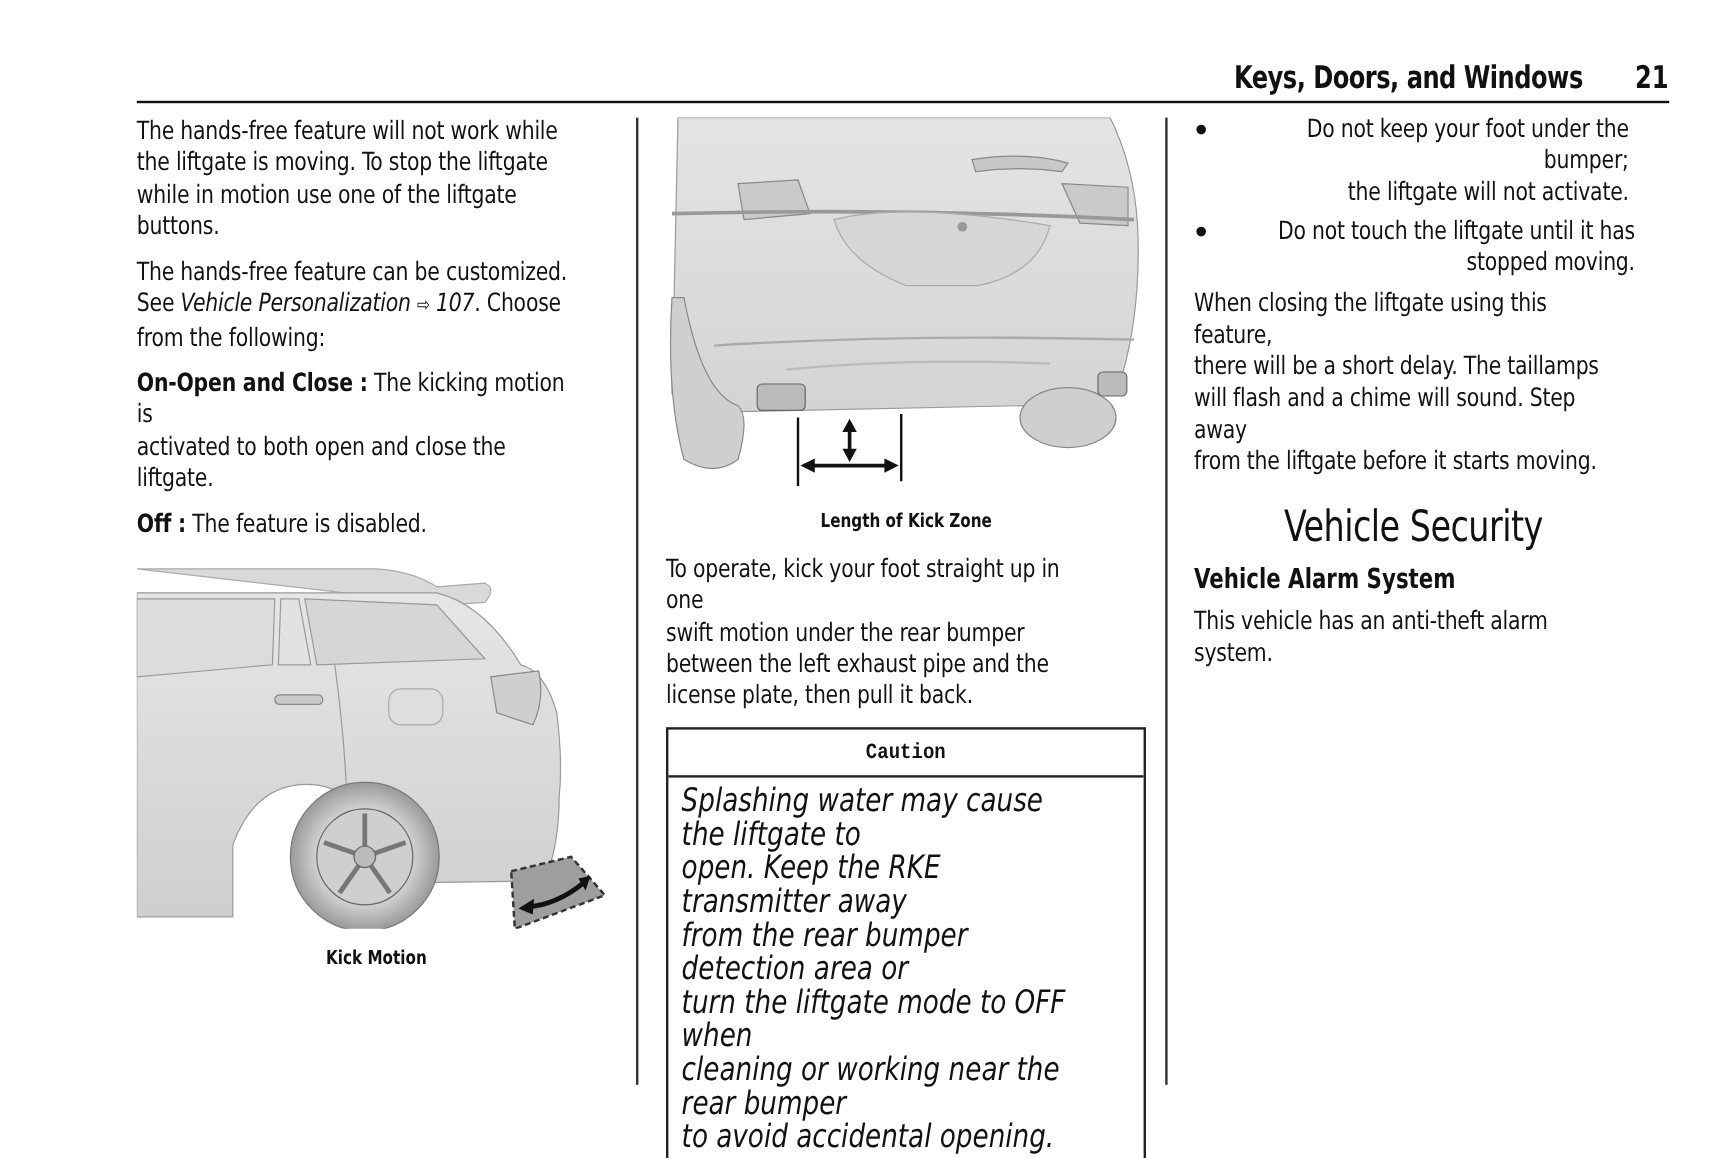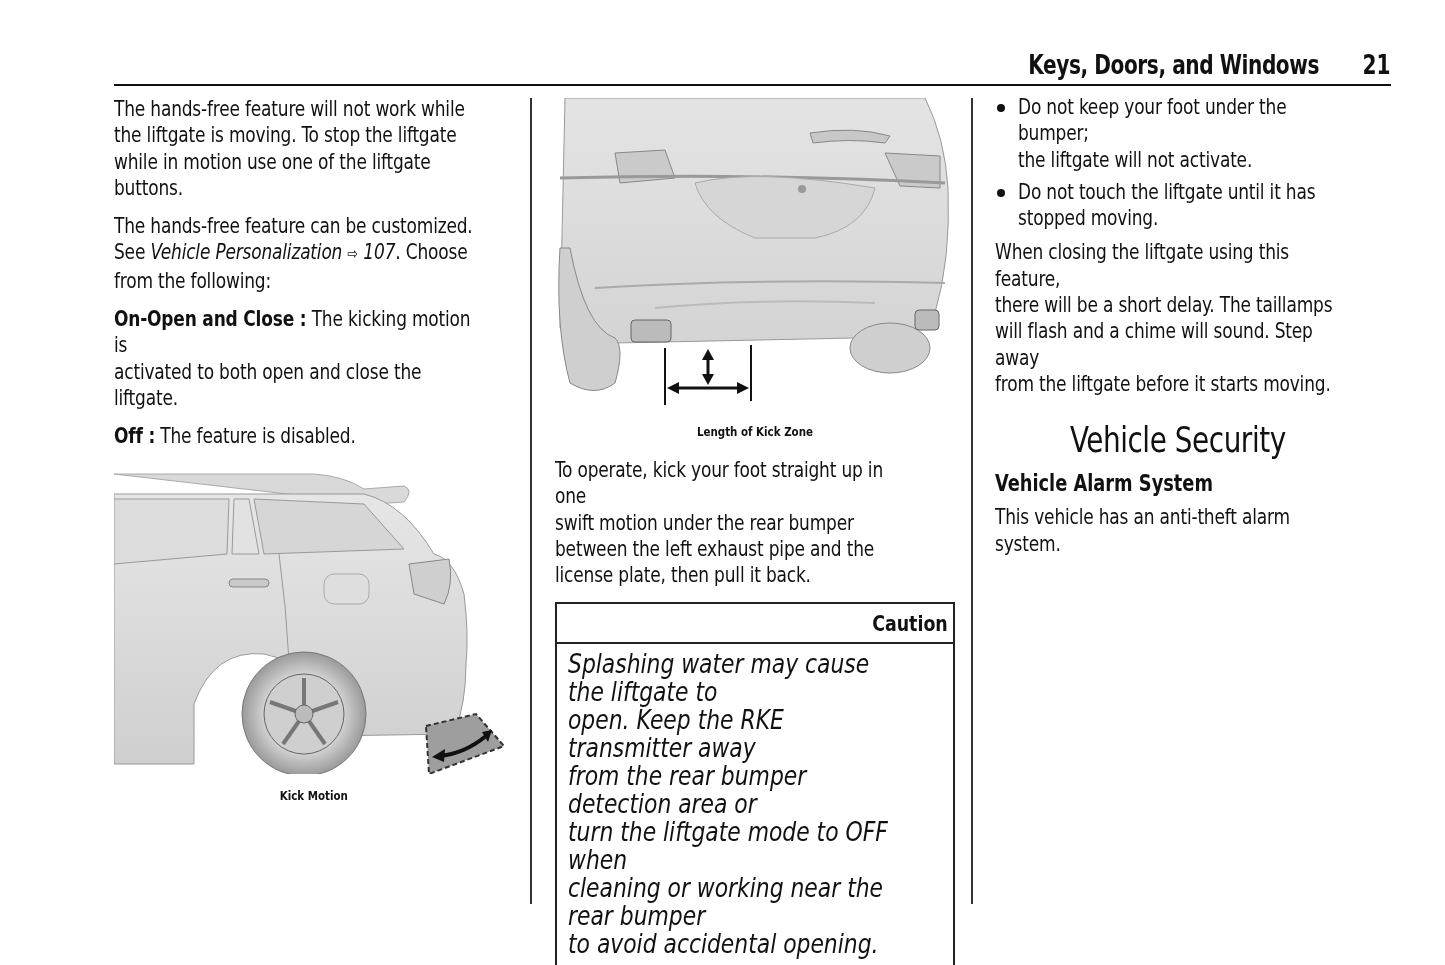--- a/index.html
+++ b/index.html
@@ -21,29 +21,29 @@
   .col1 { left: 114px; width: 400px; }
   .col2 { left: 555px; width: 400px; }
   .col3 { left: 995px; width: 400px; }
 
   .para { margin-bottom: 12px !important; }
   b.term { font-weight: bold; }
   i.ref { font-style: italic; }
   .arrow-ref { font-size: 16px; }
 
   .figure { position: relative; }
-  .caption { text-align: center; font-weight: bold; font-size: 13px; margin-top: 6px; }
+  .caption { text-align: center; font-weight: bold; font-size: 16px; margin-top: 6px; }
   .caption span { display: inline-block; transform: scaleX(0.88); }
 
   .caution { border: 2px solid #222; margin-top: 12px; }
-  .caution-head { border-bottom: 2px solid #222; text-align: right; font-weight: bold; font-size: 22px; height: 38px; line-height: 40px; }
+  .caution-head { border-bottom: 2px solid #222; text-align: center; font-weight: bold; font-size: 18px; height: 38px; line-height: 40px; font-family: Liberation Mono, monospace; }
   .caution-head span { display: inline-block; transform: scaleX(0.88); }
   .caution-body { padding: 6px 10px 8px 11px; font-size: 27px; line-height: 28px; font-style: italic; }
 
-  ul.bullets { list-style: none; padding: 0; margin: 0; }
+  ul.bullets { list-style: none; padding: 0; margin: 0; text-align: right; }
   ul.bullets li { position: relative; padding-left: 23px; margin-bottom: 6px !important; }
   ul.bullets li .dot { position: absolute; left: 2px; top: 10px; width: 8px; height: 8px; border-radius: 50%; background: #111; }
 
   .h1 { font-size: 36px; font-weight: normal; margin: 22px 0 10px 0; letter-spacing: -0.5px; text-align: center; }
   .h1 span, .h2 span { display: inline-block; transform: scaleX(0.86); transform-origin: left center; }
   .h2 { font-size: 23px; font-weight: bold; margin: 4px 0 8px 0; }
 </style>
 </head>
 <body>
 

